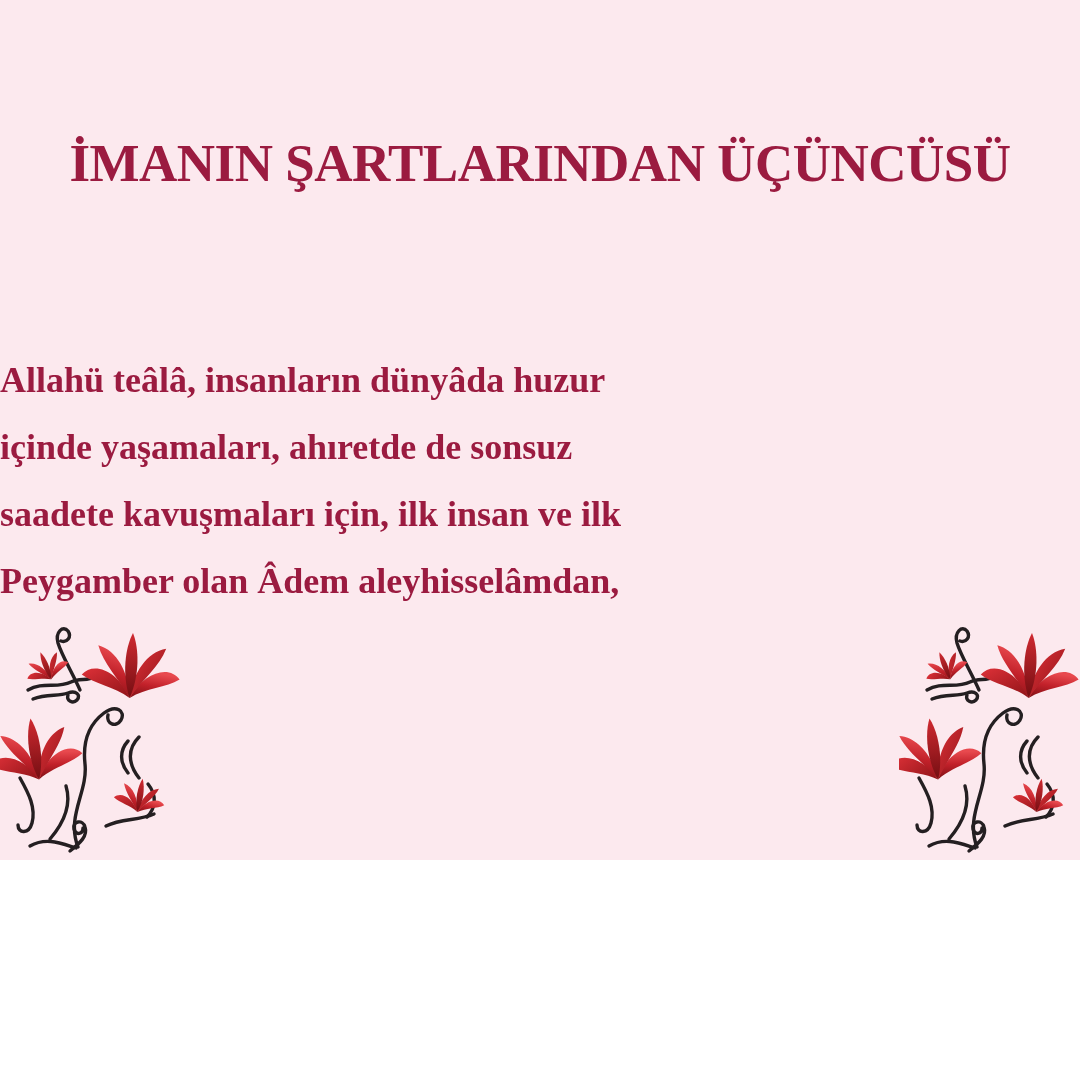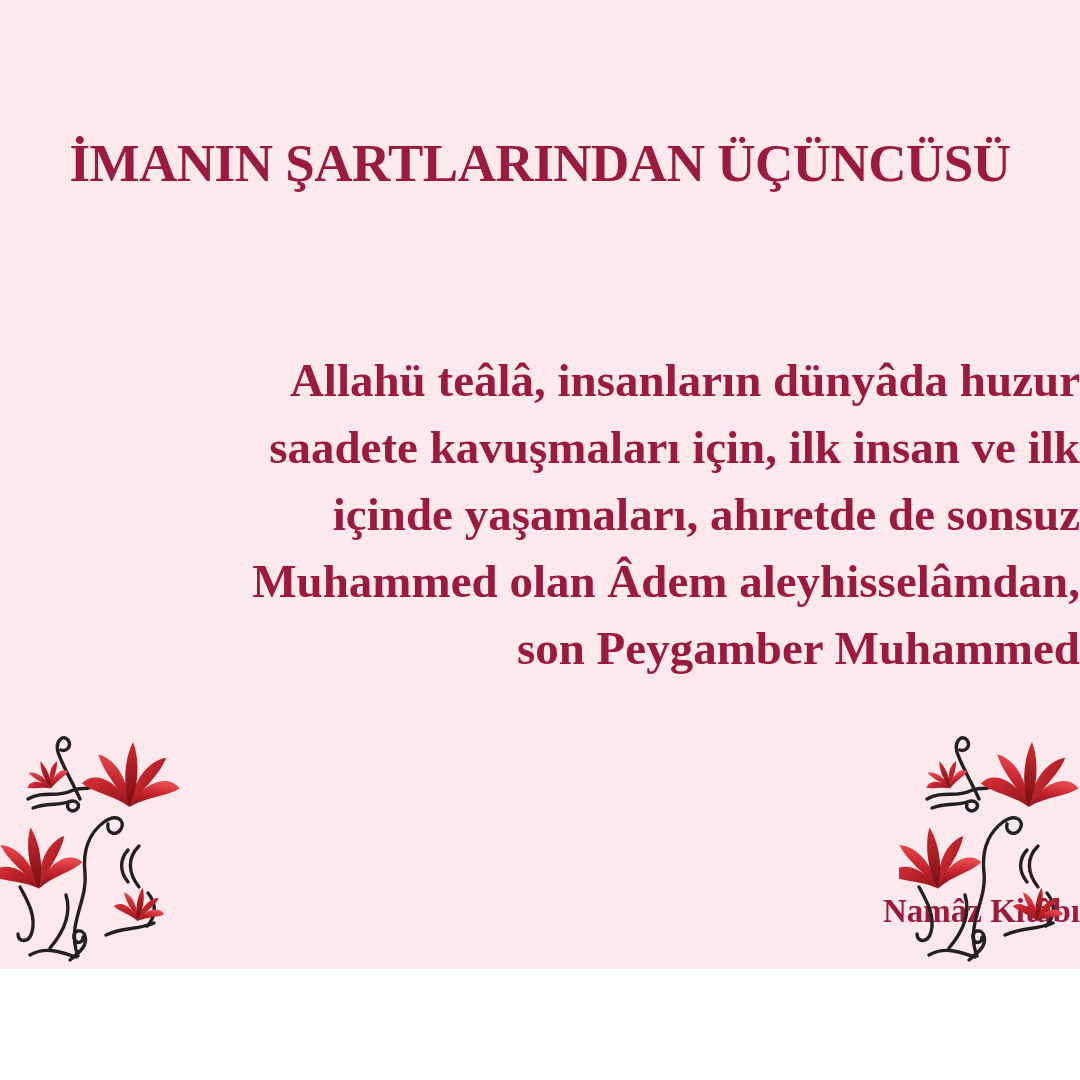--- a/index.html
+++ b/index.html
@@ -1,40 +1,40 @@
 <!DOCTYPE html>
 <html style="--background: #fce9ee; --text: #9b1b40; --flower-bright: #e04046; --flower-dark: #7e1014; --vine: #241f21;"><head>
 <meta charset="utf-8">
 <style>
   * { margin:0; padding:0; box-sizing:border-box; }
   html, body { width:1080px; height:1080px; }
   body { font-family:"Liberation Serif","DejaVu Serif",serif; }
 
   .card {
     position:relative;
-    width:1080px; height:969px;
+    width:1080px; height:860px;
     background:var(--background, #fce9ee);
     overflow:hidden;
   }
 
   .title {
     position:absolute; top:128px; left:0; width:100%;
     text-align:center;
     color:var(--text, #9b1b40);
     font-weight:bold;
     font-size:53px; line-height:70px;
     letter-spacing:-0.5px;
   }
 
   .body-text {
     position:absolute; top:347px; left:0; width:100%;
-    text-align:right;
+    text-align:left;
     color:var(--text, #9b1b40);
     font-weight:bold;
-    font-size:47px; line-height:67px;
+    font-size:36px; line-height:67px;
   }
 
   .footer {
     position:absolute; top:893px; left:0; width:100%;
     text-align:right;
     color:var(--text, #9b1b40);
     font-weight:bold;
     font-size:33px;
   }
 
@@ -100,24 +100,23 @@
       </g>
     </defs>
   </svg>
 
   <h1 class="title">
       <div class="title-line">İMANIN ŞARTLARINDAN ÜÇÜNCÜSÜ</div>
     </h1>
 
   <div class="body-text">
       <div class="body-line">Allahü teâlâ, insanların dünyâda huzur</div>
+      <div class="body-line">içinde yaşamaları, ahıretde de sonsuz</div>
       <div class="body-line">saadete kavuşmaları için, ilk insan ve ilk</div>
-      <div class="body-line">içinde yaşamaları, ahıretde de sonsuz</div>
-      <div class="body-line">Muhammed olan Âdem aleyhisselâmdan,</div>
-      <div class="body-line">son Peygamber Muhammed</div>
+      <div class="body-line">Peygamber olan Âdem aleyhisselâmdan,</div>
     </div>
 
   <div class="footer">Namâz Kitâbı</div>
 
   <svg class="ornament ornament-left" viewBox="0 0 250 250" width="250" height="250">
     <use href="#ornament"></use>
   </svg>
 
   <svg class="ornament ornament-right" viewBox="0 0 250 250" width="250" height="250">
     <use href="#ornament"></use>

